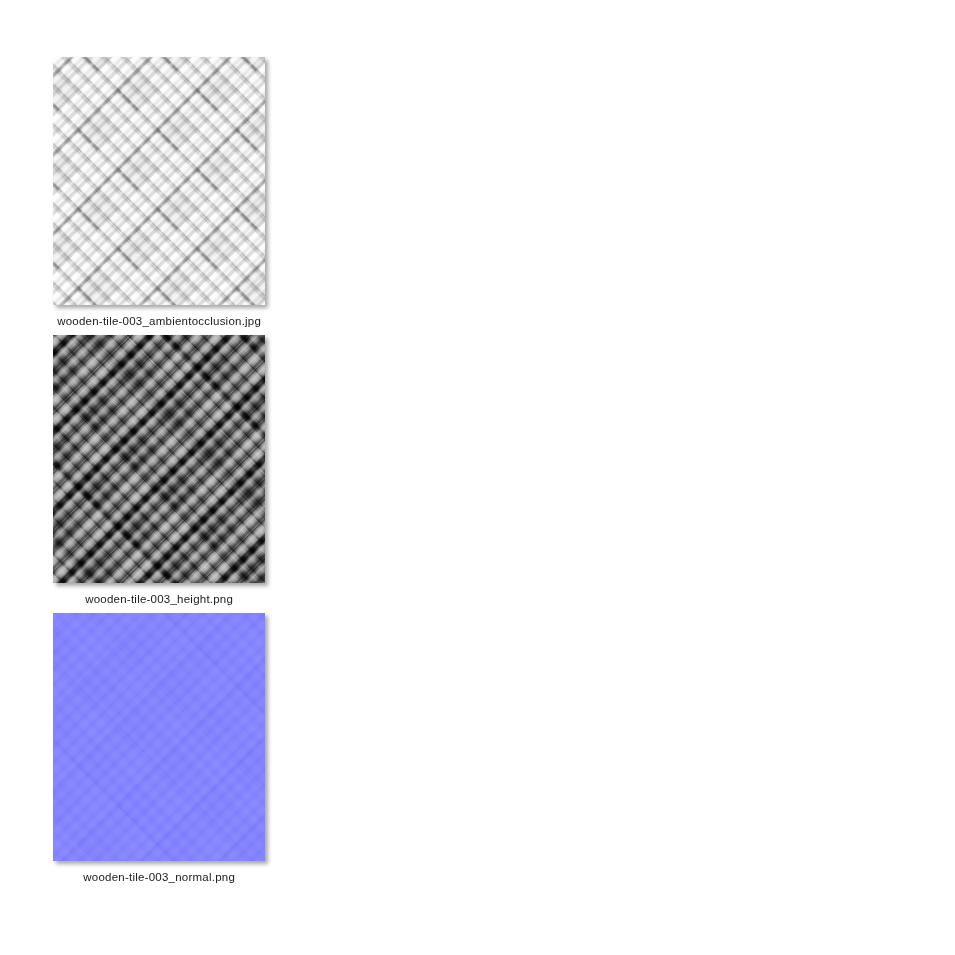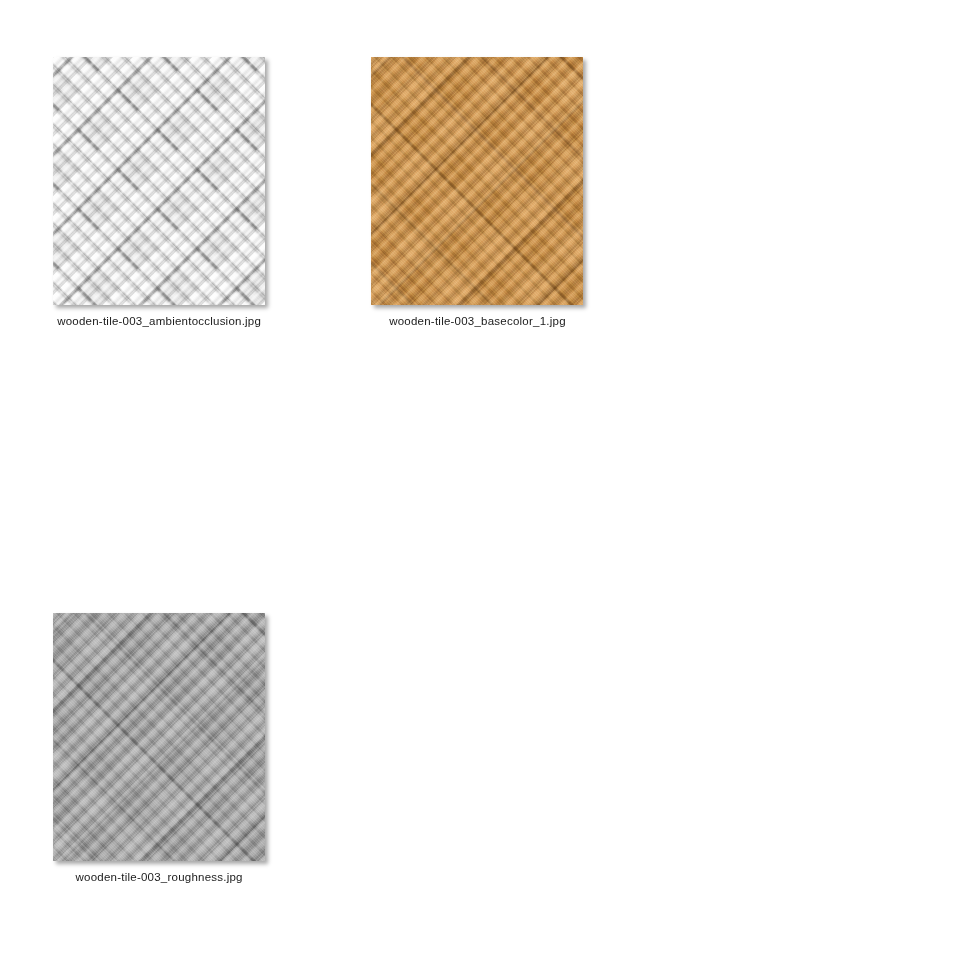--- a/index.html
+++ b/index.html
@@ -261,46 +261,45 @@
   <div class="grid-row">
 
     <div class="thumb-cell">
       <div class="thumb-frame">
         <div class="tex weave t-ao"></div>
         <div class="noise"></div>
       </div>
       <div class="caption">wooden-tile-003_ambientocclusion.jpg</div>
     </div>
 
+
+
+  </div>
+
+  <div class="grid-row">
+
+
+
     <div class="thumb-cell">
       <div class="thumb-frame">
-        <div class="tex weave t-bc1"></div>
+        <div class="tex weave t-hgt"></div>
         <div class="noise"></div>
       </div>
-      <div class="caption">wooden-tile-003_basecolor_1.jpg</div>
+      <div class="caption">wooden-tile-003_height.png</div>
     </div>
 
-
   </div>
 
   <div class="grid-row">
-
-
-
-
-  </div>
-
-  <div class="grid-row">
-
 
     <div class="thumb-cell">
       <div class="thumb-frame">
-        <div class="tex weave t-rgh"></div>
-        <div class="noise"></div>
+        <div class="tex weave t-nrm"></div>
       </div>
-      <div class="caption">wooden-tile-003_roughness.jpg</div>
+      <div class="caption">wooden-tile-003_normal.png</div>
     </div>
 
+
     <div class="thumb-cell"></div>
 
   </div>
 
 </div>
 
 </body></html>

